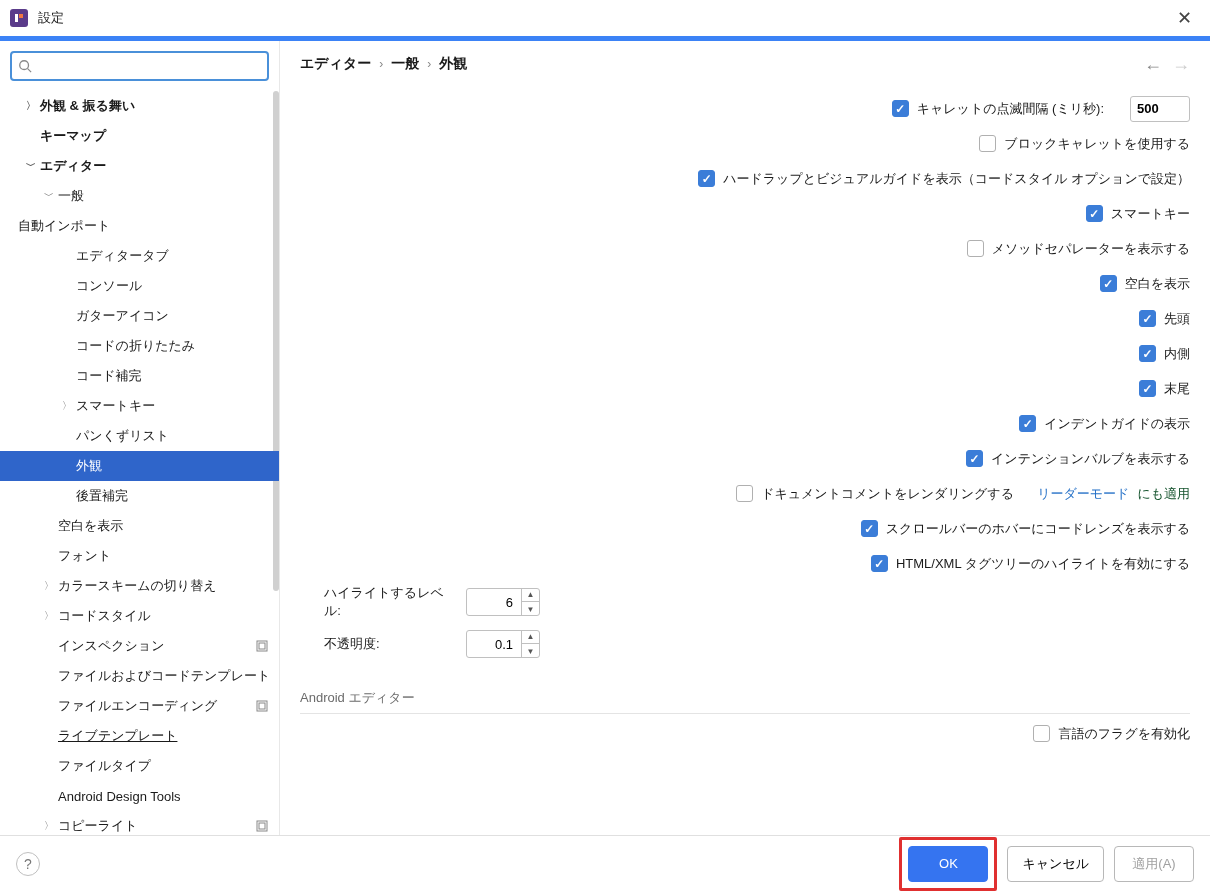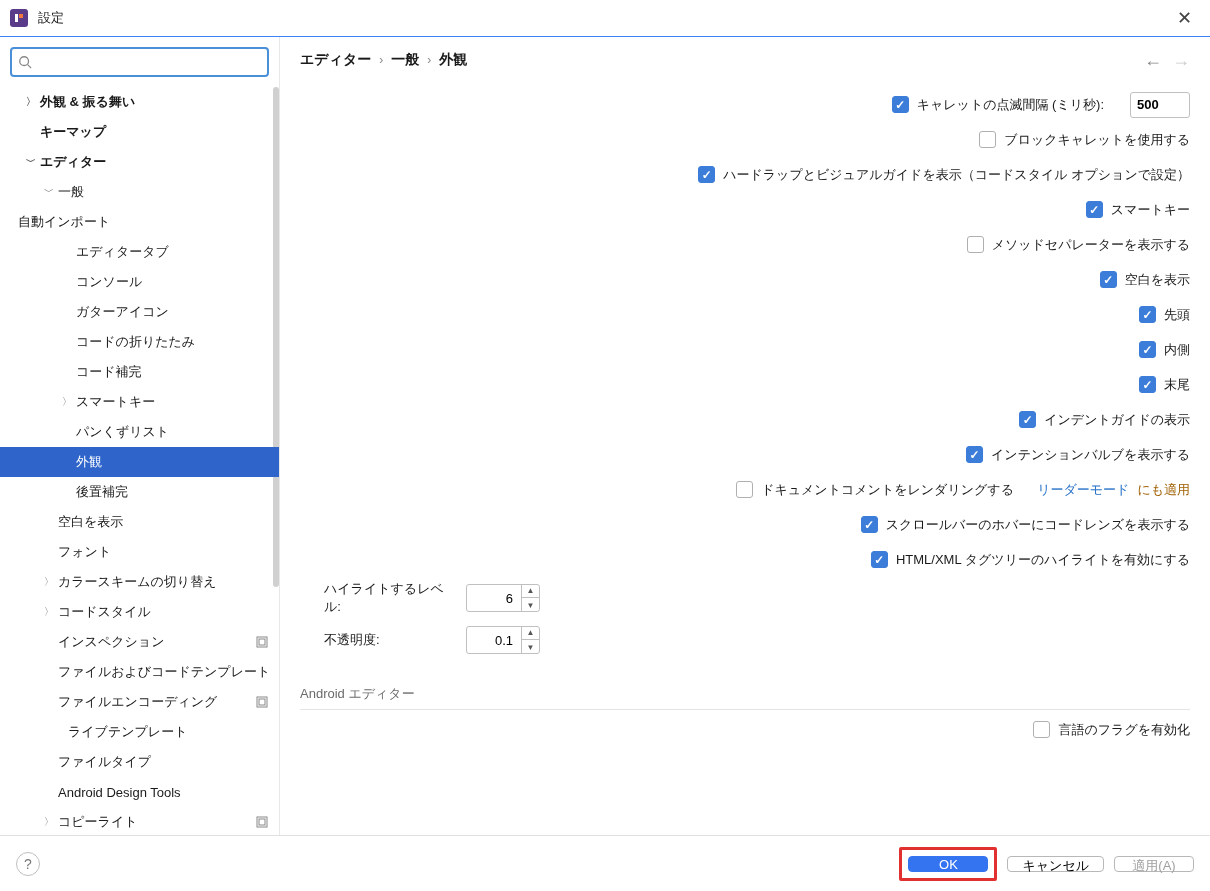--- a/index.html
+++ b/index.html
@@ -1,18 +1,18 @@
 <!DOCTYPE html>
 <html><head>
 <meta charset="utf-8">
 <style>
 * { box-sizing: border-box; margin: 0; padding: 0; }
 body { font-family: "Segoe UI", "Meiryo UI", sans-serif; font-size: 13px; color: #1a1a1a; background: #fff; width: 1210px; height: 891px; overflow: hidden; display: flex; flex-direction: column; }
 
-.titlebar { height: 36px; display: flex; align-items: center; padding: 18px 10px; border-bottom: 1px solid #3b82f6; }
+.titlebar { height: 36px; display: flex; align-items: center; padding: 18px 10px; border-bottom: 5px solid #3b82f6; }
 .titlebar .app-icon { width: 18px; height: 18px; background: #5a3b8a; border-radius: 3px; display: flex; align-items: center; justify-content: center; margin-right: 10px; }
 .titlebar .app-icon svg { width: 12px; height: 12px; }
 .titlebar .title { flex: 1; }
 .titlebar .close { font-size: 18px; color: #444; cursor: pointer; padding: 4px 8px; }
 
 .body { flex: 1; display: flex; overflow: hidden; }
 
 .sidebar { width: 280px; border-right: 1px solid #e8e8e8; display: flex; flex-direction: column; background: #fff; }
 .search-wrap { padding: 10px; }
 .search { width: 100%; height: 30px; border: 2px solid #4a90d9; border-radius: 4px; padding: 0 8px 0 28px; font-size: 13px; outline: none; background: #fff; }
@@ -40,36 +40,36 @@
 
 .content { flex: 1; overflow-y: auto; padding: 4px 20px 20px 20px; }
 .opt-row { display: flex; align-items: center; min-height: 35px; gap: 8px; justify-content: flex-end; }
 .opt-row.indent-1 { padding-left: 24px; }
 .checkbox { width: 17px; height: 17px; border: 1px solid #b0b0b0; border-radius: 3px; display: inline-flex; align-items: center; justify-content: center; background: #fff; cursor: pointer; flex-shrink: 0; }
 .checkbox.checked { background: #3b7dd8; border-color: #3b7dd8; }
 .checkbox.checked::after { content: "✓"; color: #fff; font-size: 12px; font-weight: bold; }
 .opt-label { }
 .opt-input { width: 60px; height: 26px; border: 1px solid #c0c0c0; border-radius: 3px; padding: 0 6px; text-align: left; font-size: 13px; margin-left: 18px; font-weight: bold; }
 .link { color: #2470c7; cursor: pointer; }
-.link-suffix { color: #a16207; }
+.link-suffix { color: #14532d; }
 
 .num-row { display: flex; align-items: center; min-height: 42px; gap: 18px; padding-left: 24px; }
 .num-label { width: 124px; }
 .num-input-wrap { display: flex; align-items: center; border: 1px solid #c0c0c0; border-radius: 3px; height: 28px; overflow: hidden; }
 .num-input { width: 54px; border: none; text-align: right; padding: 0 8px; font-size: 13px; outline: none; }
 .num-stepper { width: 18px; display: flex; flex-direction: column; border-left: 1px solid #c0c0c0; }
 .num-stepper div { height: 14px; display: flex; align-items: center; justify-content: center; font-size: 8px; color: #555; cursor: pointer; }
 .num-stepper div:first-child { border-bottom: 1px solid #c0c0c0; }
 
 .section-header { color: #6b6b6b; font-size: 13px; margin-top: 24px; margin-bottom: 2px; border-bottom: 1px solid #e4e4e4; padding-bottom: 6px; }
 
 .footer { height: 56px; border-top: 1px solid #e0e0e0; display: flex; align-items: center; padding: 0 16px; gap: 10px; }
 .help-btn { width: 24px; height: 24px; border: 1px solid #c0c0c0; border-radius: 50%; display: flex; align-items: center; justify-content: center; color: #777; cursor: pointer; font-size: 14px; }
 .footer-spacer { flex: 1; }
-.btn { min-width: 80px; height: 16px; border: 1px solid #b8b8b8; border-radius: 4px; background: #fff; cursor: pointer; font-size: 13px; padding: 0 14px; }
+.btn { min-width: 80px; height: 36px; border: 1px solid #b8b8b8; border-radius: 4px; background: #fff; cursor: pointer; font-size: 13px; padding: 0 14px; }
 .btn.primary { background: #3574f0; border-color: #3574f0; color: #fff; }
 .btn.disabled { color: #a0a0a0; cursor: default; }
 .highlight-box { border: 3px solid #e03030; padding: 6px; border-radius: 2px; }
 </style>
 </head>
 <body>
 
 <div class="titlebar">
   <span class="app-icon">
     <svg viewBox="0 0 12 12">
@@ -184,21 +184,21 @@
         <div class="tree-item" style="padding-left: 40px;">
           <span class="tree-expander"></span>
           <span class="tree-label">ファイルエンコーディング</span>
           <span class="tree-badge">
             <svg width="12" height="12" viewBox="0 0 12 12" fill="none" stroke-width="1">
               <rect x="1" y="1" width="10" height="10"></rect>
               <rect x="3" y="3" width="6" height="6"></rect>
             </svg>
           </span>
         </div>
-        <div class="tree-item" style="padding-left: 50px;">
+        <div class="tree-item" style="padding-left: 40px; text-decoration: underline;">
           <span class="tree-expander"></span>
           <span class="tree-label">ライブテンプレート</span>
         </div>
         <div class="tree-item" style="padding-left: 40px;">
           <span class="tree-expander"></span>
           <span class="tree-label">ファイルタイプ</span>
         </div>
         <div class="tree-item" style="padding-left: 40px;">
           <span class="tree-expander"></span>
           <span class="tree-label">Android Design Tools</span>

